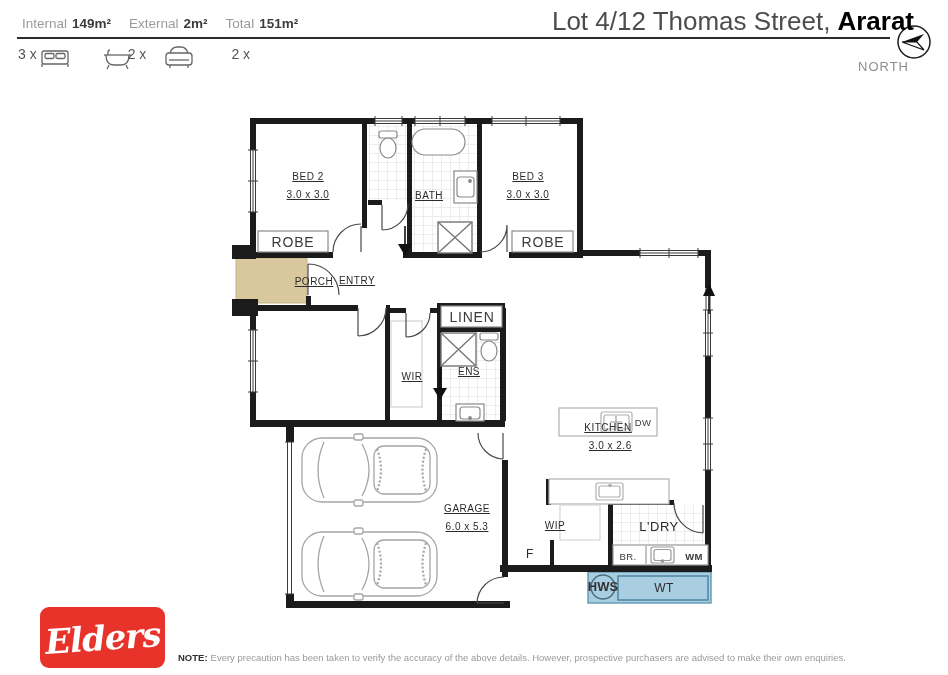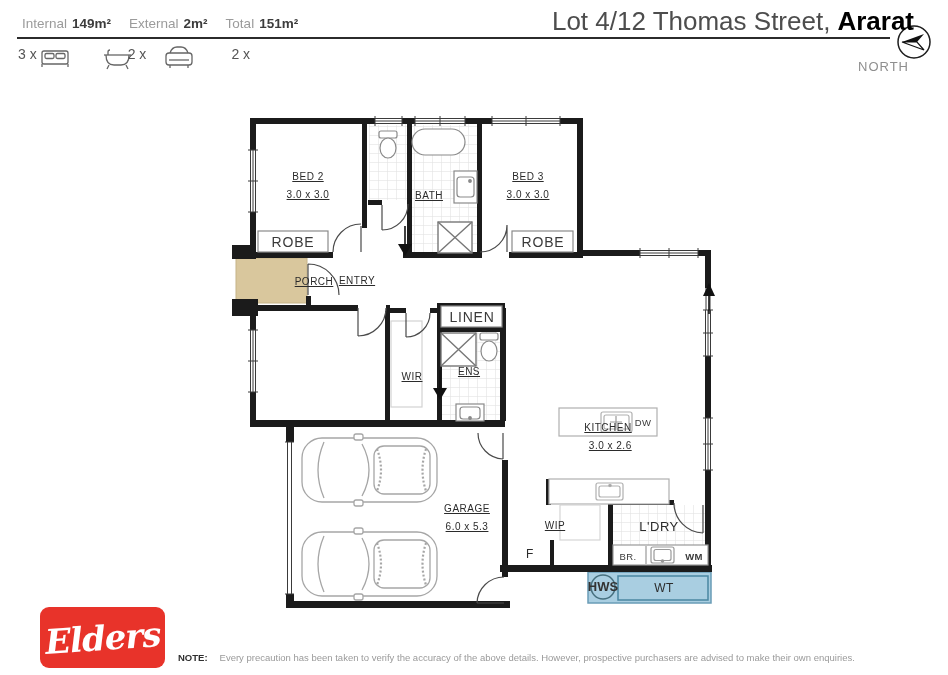--- a/index.html
+++ b/index.html
@@ -24,21 +24,21 @@
   .s12{font-size:12px;}
   .s10{font-size:14px;letter-spacing:0.8px;color:#3a3a3a;}
   .s9{font-size:9.5px;letter-spacing:0.4px;color:#3a3a3a;}
   .s7{font-size:13px;letter-spacing:0;color:#333;font-weight:bold;}
   
   .logo{position:absolute;left:40px;top:607px;width:125px;height:61px;background:#e8332a;
         border-radius:9px;display:flex;align-items:center;justify-content:center;}
   .logo span{color:#fff;font-family:"DejaVu Serif",serif;font-style:italic;font-weight:bold;
              font-size:34px;transform:rotate(-4deg);letter-spacing:-1px;}
   .note{position:absolute;left:178px;top:652px;font-size:9.5px;color:#9a9a9a;width:760px;}
-  .note b{color:#2f2f2f;margin-right:12px;}
+  .note b{color:#2f2f2f;margin-right:3px;}
   svg.planlayer{position:absolute;left:0;top:0;}
 </style>
 </head>
 <body>
 
 <div class="page">
 
   <svg class="planlayer" width="948" height="675" viewBox="0 0 948 675">
     <defs>
       <pattern id="tiles" width="9" height="9" patternUnits="userSpaceOnUse">

